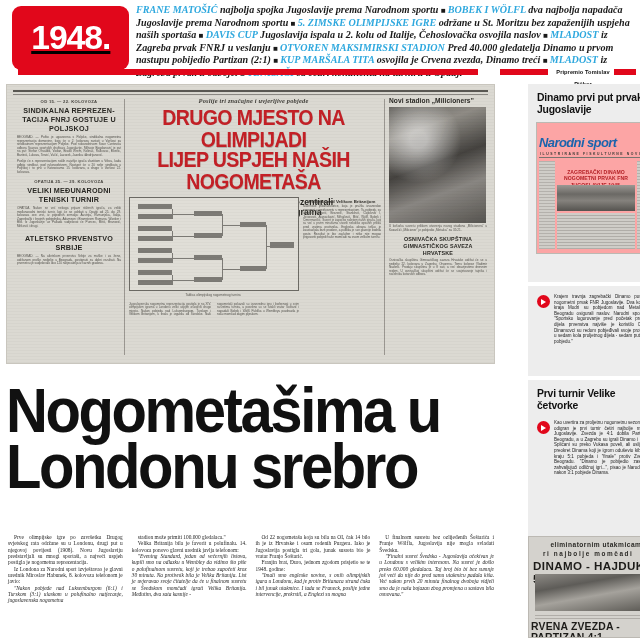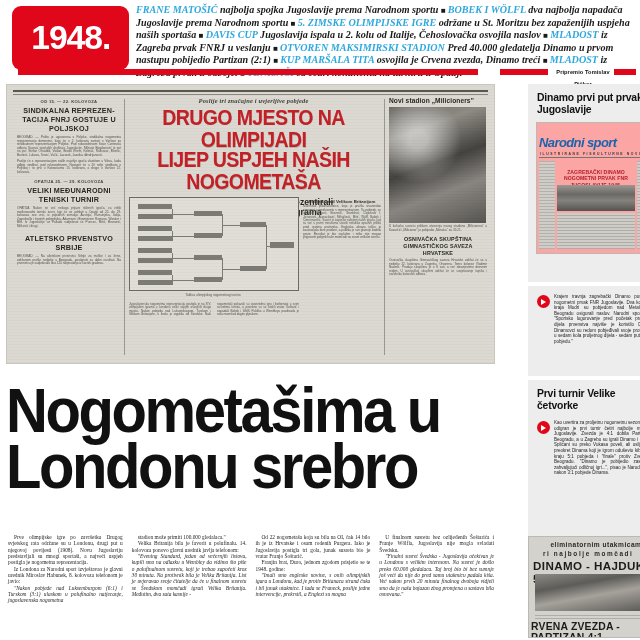--- a/index.html
+++ b/index.html
@@ -9,21 +9,21 @@
     font-family:"Liberation Sans", sans-serif;
     color:#000;
   }
   .page{position:relative;width:640px;height:640px;overflow:hidden;background:#fff;}
 
   
   .header{position:absolute;left:0;top:0;width:640px;height:80px;background:#fff;}
   .year-badge{
     position:absolute;left:12px;top:6px;width:117px;height:64px;
     background:#e1071b;border-radius:9px;
-    display:flex;align-items:center;justify-content:center;
+    display:flex;align-items:center;justify-content:center;text-decoration:underline;
   }
   .year-badge span{
     color:#fff;font-weight:bold;font-size:33px;letter-spacing:-1px;
     font-family:"Liberation Sans", sans-serif;
     transform:scaleX(1.02);
   }
   .header-ticker{
     position:absolute;left:136px;top:4px;width:500px;height:72px;
     font-family:"Liberation Serif", serif;
     font-style:italic;font-weight:bold;

